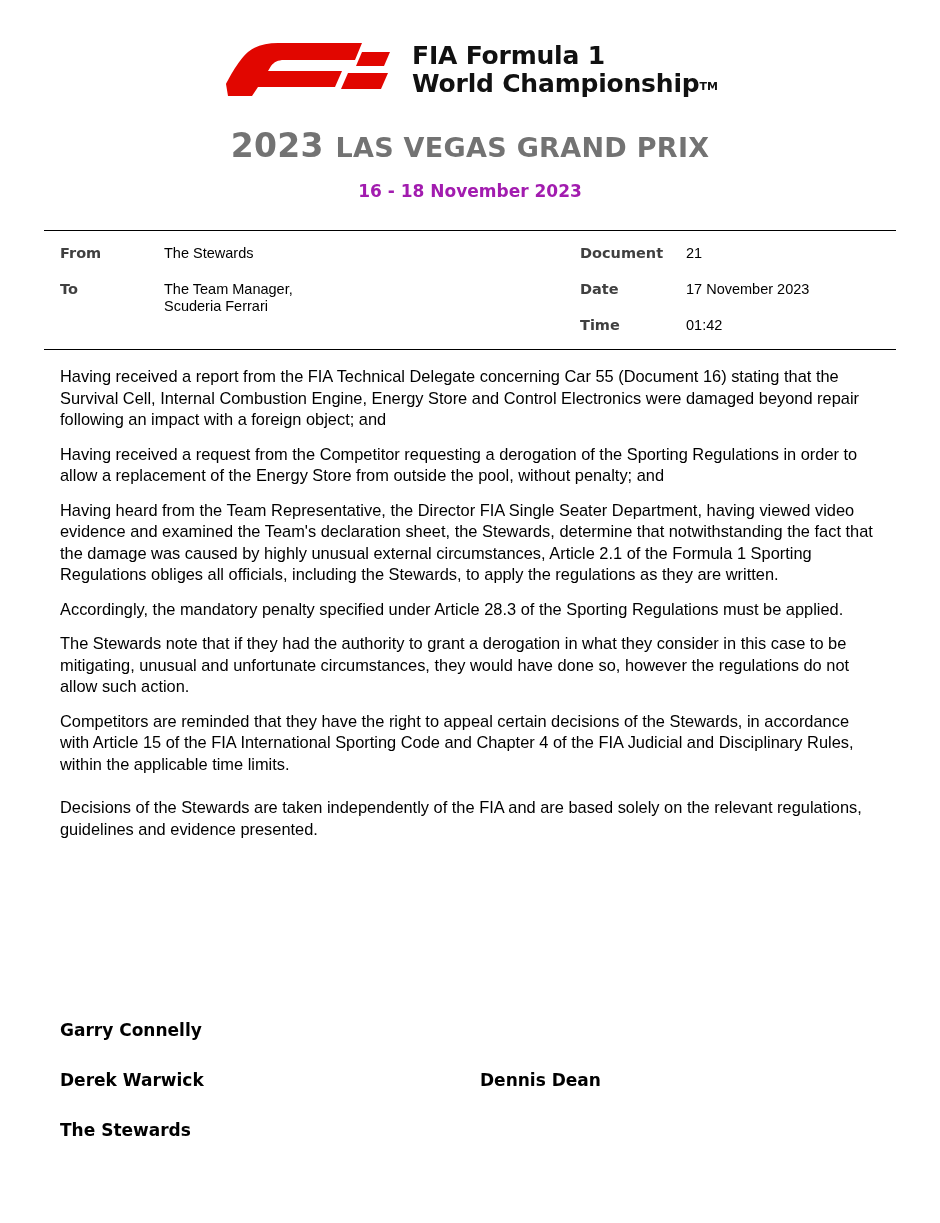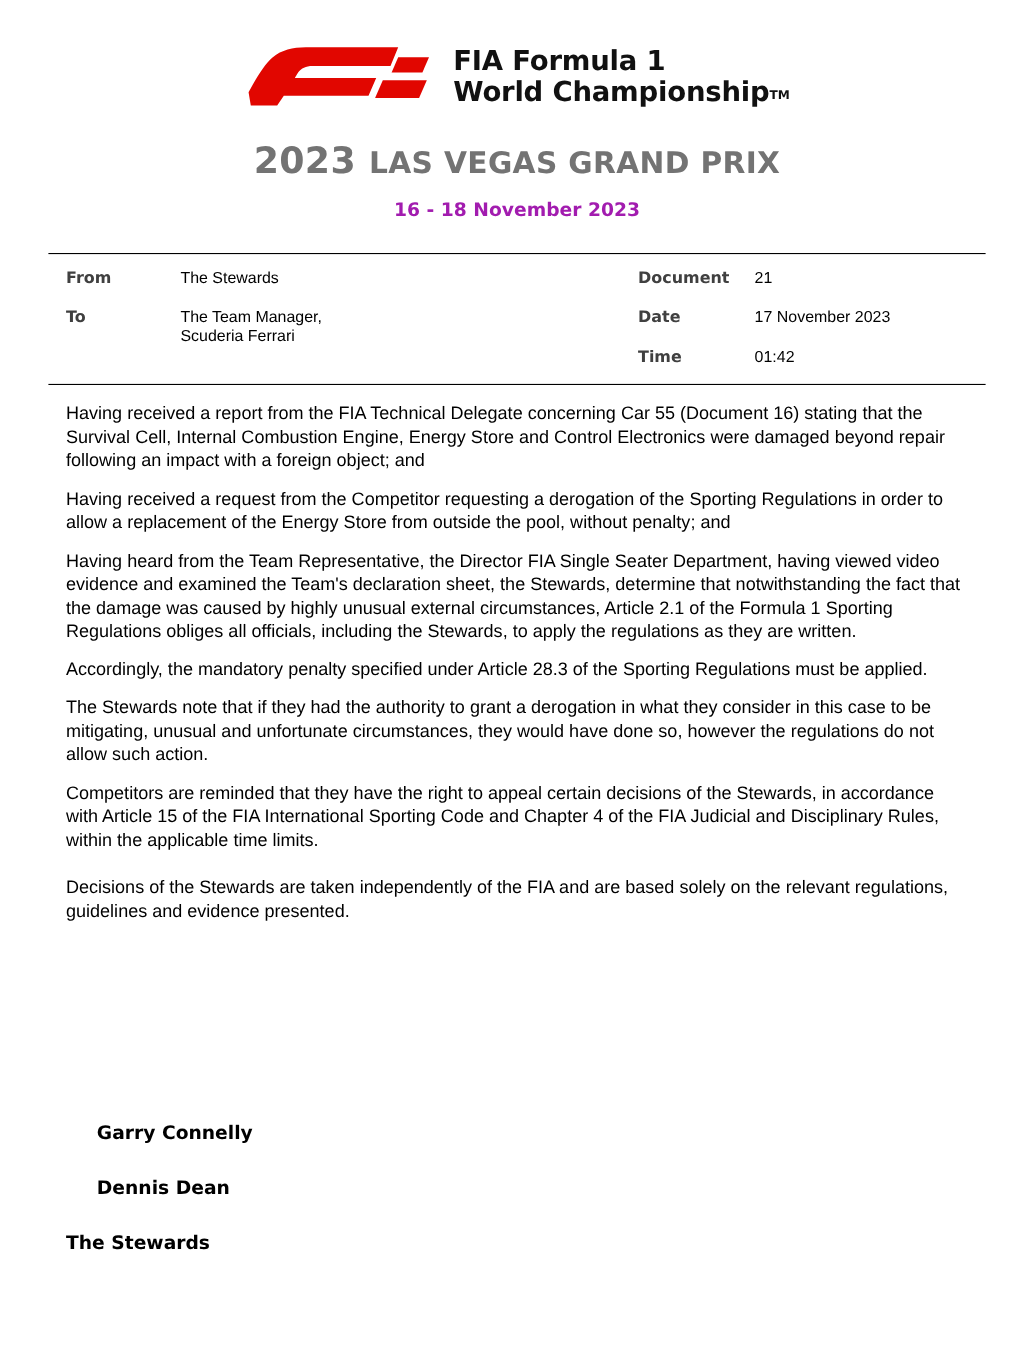--- a/index.html
+++ b/index.html
@@ -150,21 +150,20 @@
   
   .signatures {
     position: absolute;
     left: 60px;
     right: 44px;
     top: 1020px;
   }
   .sig-row {
     display: flex;
     margin-bottom: 30px;
-    margin-left: 28px;
   }
   .sig-name {
     font-family: "DejaVu Sans", sans-serif;
     font-weight: bold;
     font-size: 17px;
     color: #000;
   }
   .sig-col-left { width: 420px; flex: none; }
   .sig-col-right { flex: 1; }
   .sig-footer {
@@ -247,18 +246,19 @@
     <p>The Stewards note that if they had the authority to grant a derogation in what they consider in this case to be mitigating, unusual and unfortunate circumstances, they would have done so, however the regulations do not allow such action.</p>
     <p>Competitors are reminded that they have the right to appeal certain decisions of the Stewards, in accordance with Article 15 of the FIA International Sporting Code and Chapter 4 of the FIA Judicial and Disciplinary Rules, within the applicable time limits.</p>
     <p class="spaced-top">Decisions of the Stewards are taken independently of the FIA and are based solely on the relevant regulations, guidelines and evidence presented.</p>
   </div>
 
   <div class="signatures">
     <div class="sig-row">
       <div class="sig-col-left sig-name">Garry Connelly</div>
     </div>
     <div class="sig-row">
+      <div class="sig-col-left sig-name">Derek Warwick</div>
       <div class="sig-col-right sig-name">Dennis Dean</div>
     </div>
     <div class="sig-footer">The Stewards</div>
   </div>
 
 </div>
 
 </body></html>

